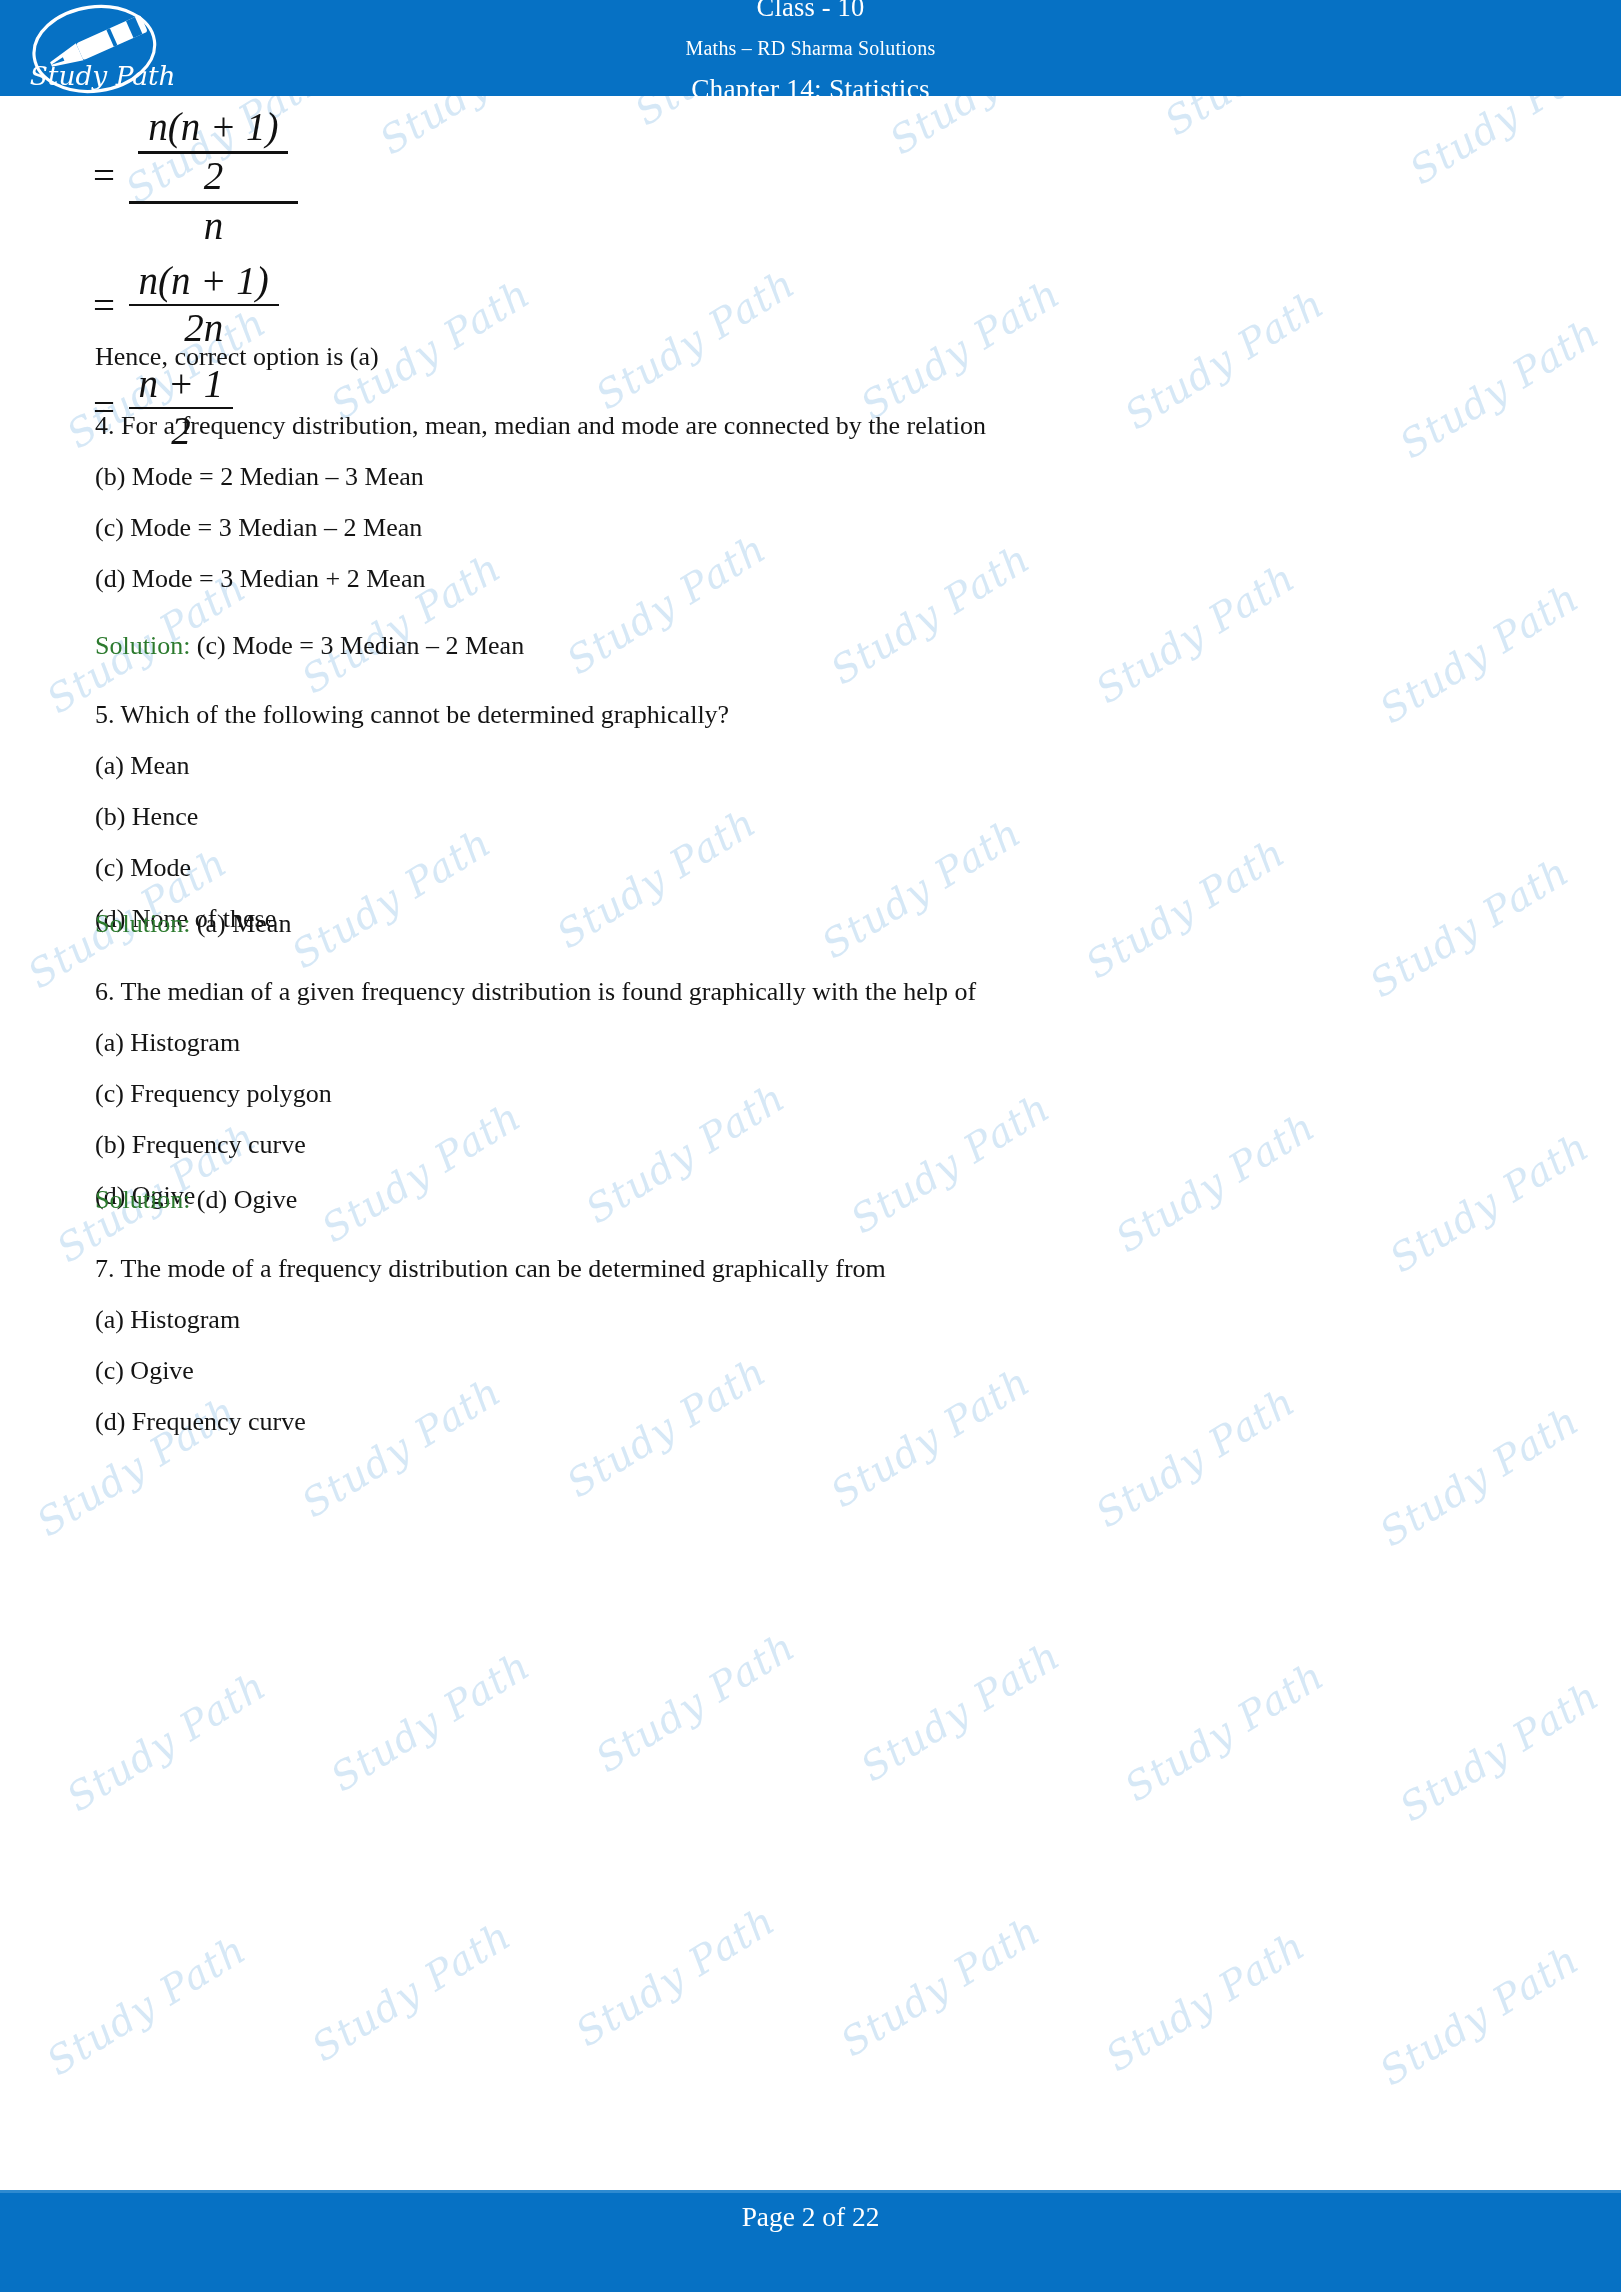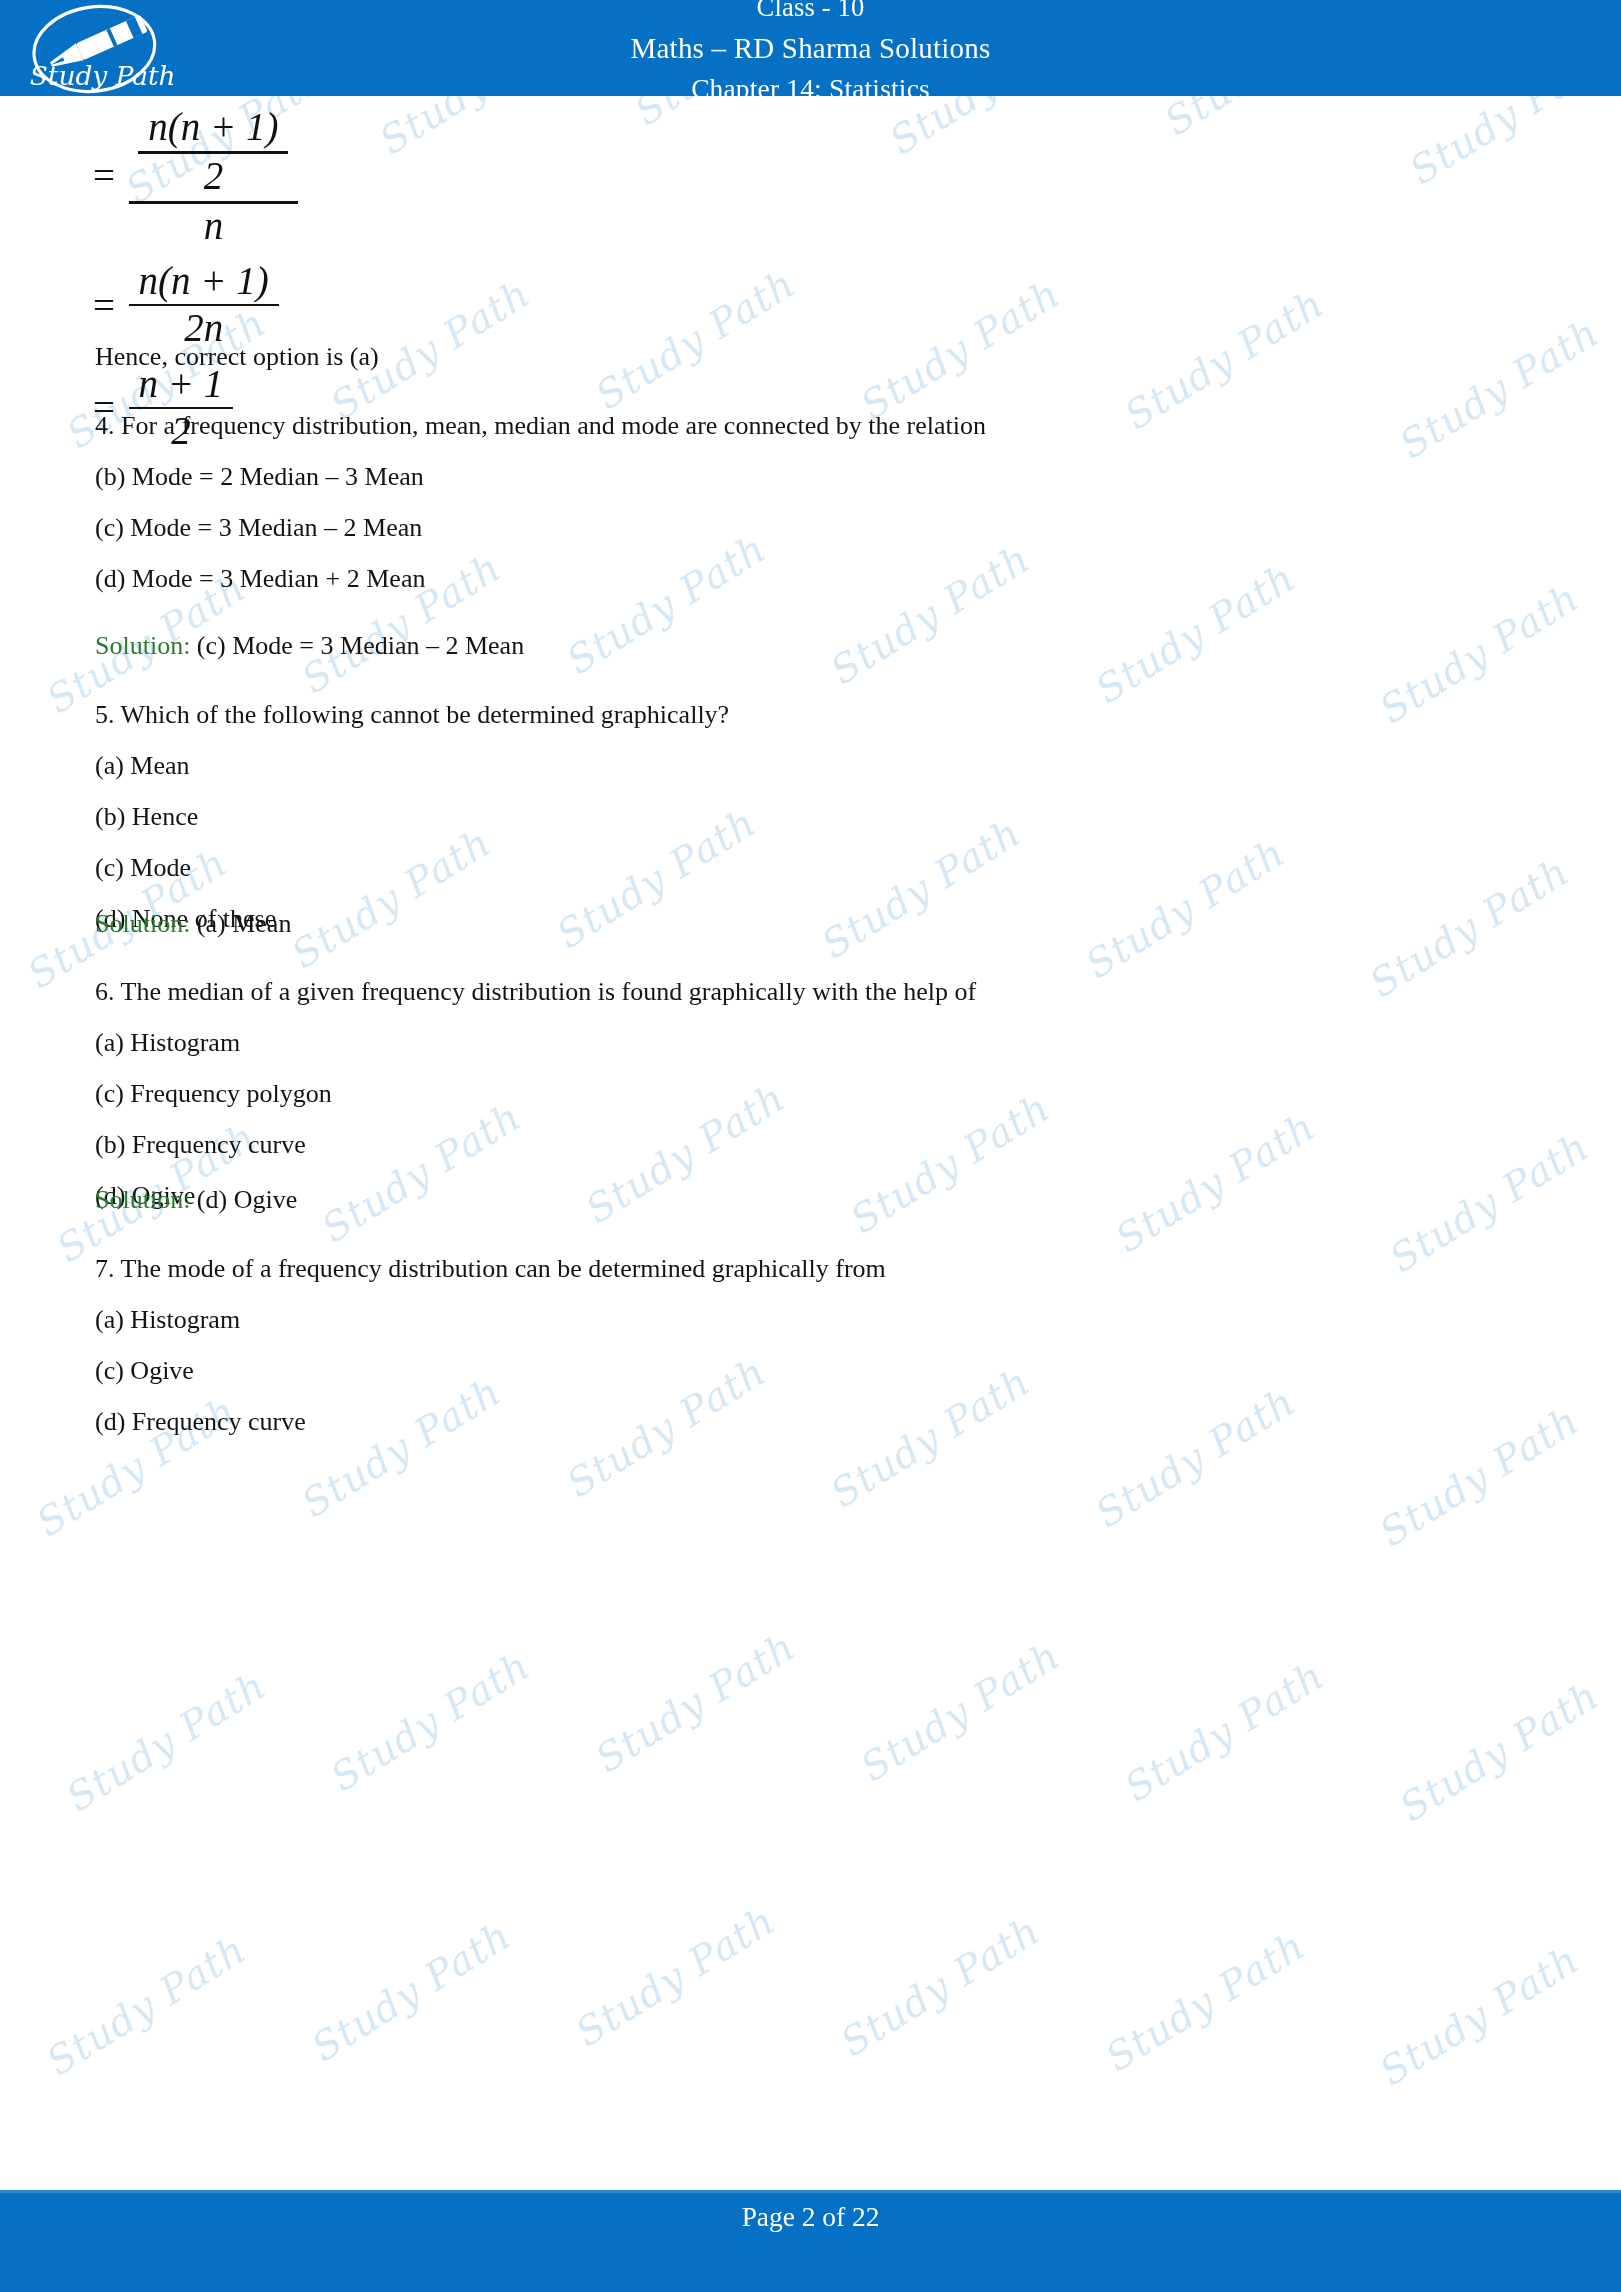--- a/index.html
+++ b/index.html
@@ -72,21 +72,21 @@
   }
   .header-line {
     color: #ffffff;
     font-family: "Liberation Serif", serif;
     font-size: 27.4px;
     line-height: 30px;
     text-align: center;
     letter-spacing: 0.2px;
   }
   .header-line.l1 { font-size: 26.5px; }
-  .header-line.l2 { font-size: 29px; }
+  .header-line.l2 { font-size: 20px; }
   .header-line.l3 { font-size: 27.4px; }
 
   
   .logo {
     position: absolute;
     left: 15.7px;
     top: 3.9px;
     width: 186px;
     height: 90px;
     z-index: 6;

